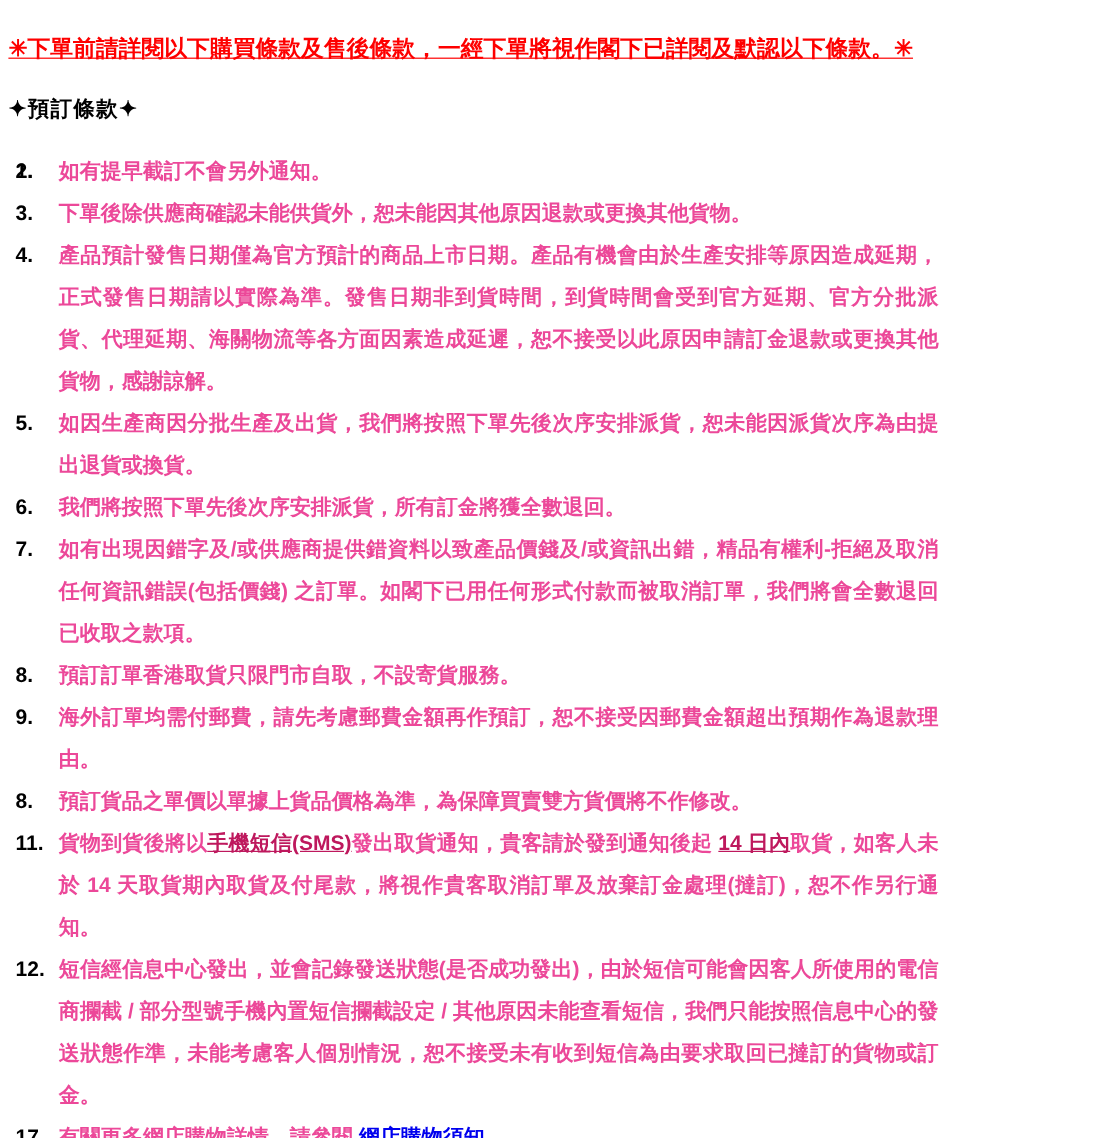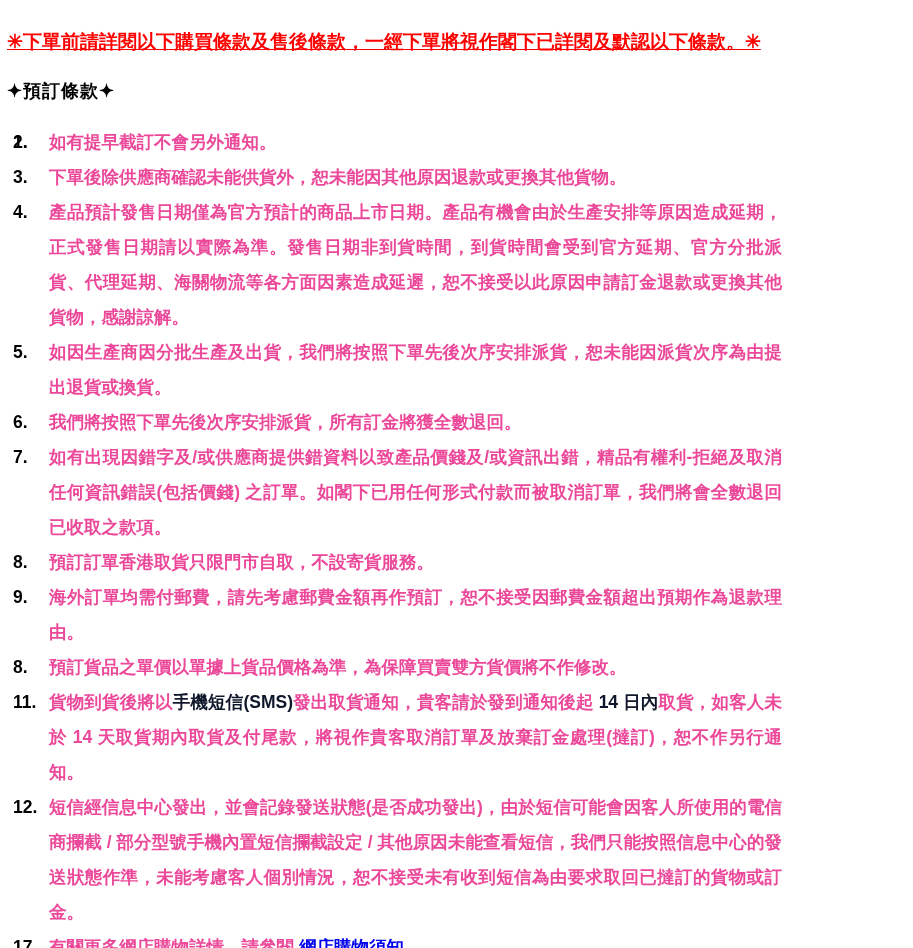--- a/index.html
+++ b/index.html
@@ -46,21 +46,22 @@
     left: 6px;
     top: 0;
   }
   .seg-normal {
     color: #ec4899;
   }
   .seg-red {
     color: #fe0000;
   }
   .seg-red-underline {
-    color: #0f172a;
+    color: #be185d;
+    text-decoration: underline;
   }
   .seg-link {
     color: #0000ee;
     text-decoration: underline;
     cursor: pointer;
   }
 </style>
 </head>
 <body>
 

